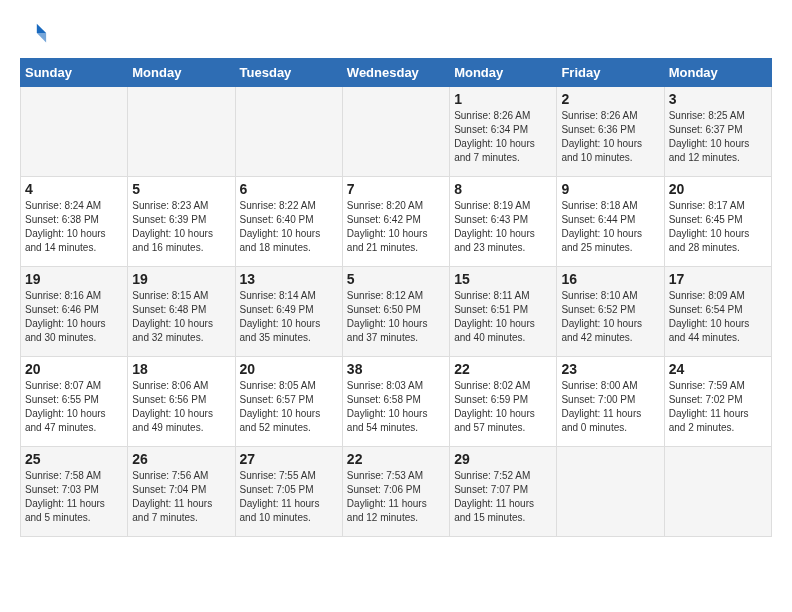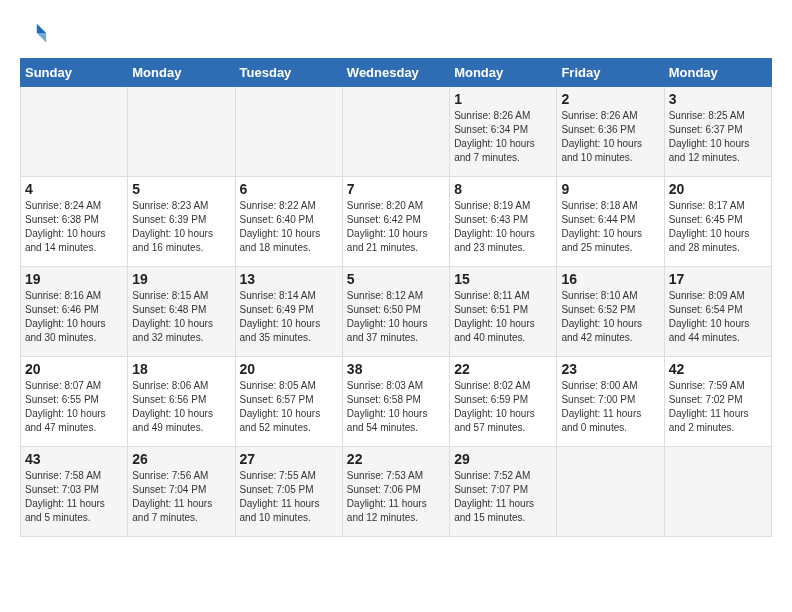--- a/index.html
+++ b/index.html
@@ -218,27 +218,27 @@
         </td>
         <td>
           <span class="day-number">22</span>
           <div class="day-info">Sunrise: 8:02 AM<br>Sunset: 6:59 PM<br>Daylight: 10 hours<br>and 57 minutes.</div>
         </td>
         <td>
           <span class="day-number">23</span>
           <div class="day-info">Sunrise: 8:00 AM<br>Sunset: 7:00 PM<br>Daylight: 11 hours<br>and 0 minutes.</div>
         </td>
         <td>
-          <span class="day-number">42</span>
+          <span class="day-number">24</span>
           <div class="day-info">Sunrise: 7:59 AM<br>Sunset: 7:02 PM<br>Daylight: 11 hours<br>and 2 minutes.</div>
         </td>
       </tr>
       <tr>
         <td>
-          <span class="day-number">43</span>
+          <span class="day-number">25</span>
           <div class="day-info">Sunrise: 7:58 AM<br>Sunset: 7:03 PM<br>Daylight: 11 hours<br>and 5 minutes.</div>
         </td>
         <td>
           <span class="day-number">26</span>
           <div class="day-info">Sunrise: 7:56 AM<br>Sunset: 7:04 PM<br>Daylight: 11 hours<br>and 7 minutes.</div>
         </td>
         <td>
           <span class="day-number">27</span>
           <div class="day-info">Sunrise: 7:55 AM<br>Sunset: 7:05 PM<br>Daylight: 11 hours<br>and 10 minutes.</div>
         </td>

